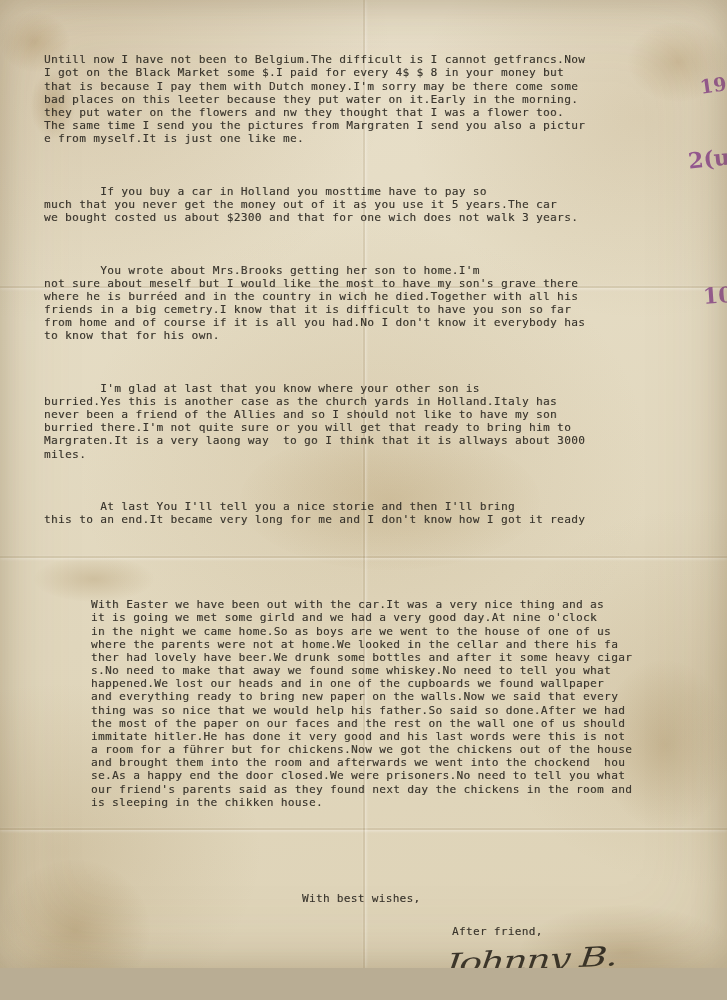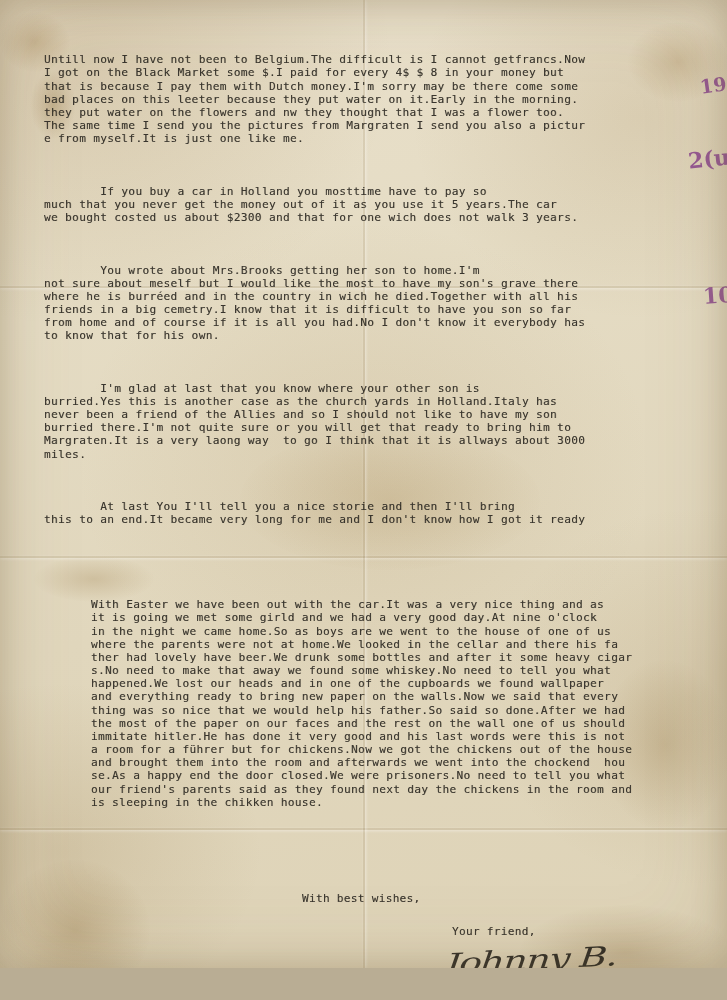--- a/index.html
+++ b/index.html
@@ -169,21 +169,21 @@
 the most of the paper on our faces and the rest on the wall one of us should
 immitate hitler.He has done it very good and his last words were this is not
 a room for a führer but for chickens.Now we got the chickens out of the house
 and brought them into the room and afterwards we went into the chockend  hou
 se.As a happy end the door closed.We were prisoners.No need to tell you what
 our friend's parents said as they found next day the chickens in the room and
 is sleeping in the chikken house.</p>
   </div>
 
   <div class="closing" id="closing-1">With best wishes,</div>
-  <div class="closing" id="closing-2">Your friend,</div>
+  <div class="closing" id="closing-2">After friend,</div>
   <div class="signature">
     <span class="flourish">Johnny B.</span>
   </div>
 
   <div class="annot" id="annot-1">19</div>
   <div class="annot" id="annot-2">2(u)</div>
   <div class="annot" id="annot-3">10</div>
 
   <div class="edge-dark"></div>
 </div>

